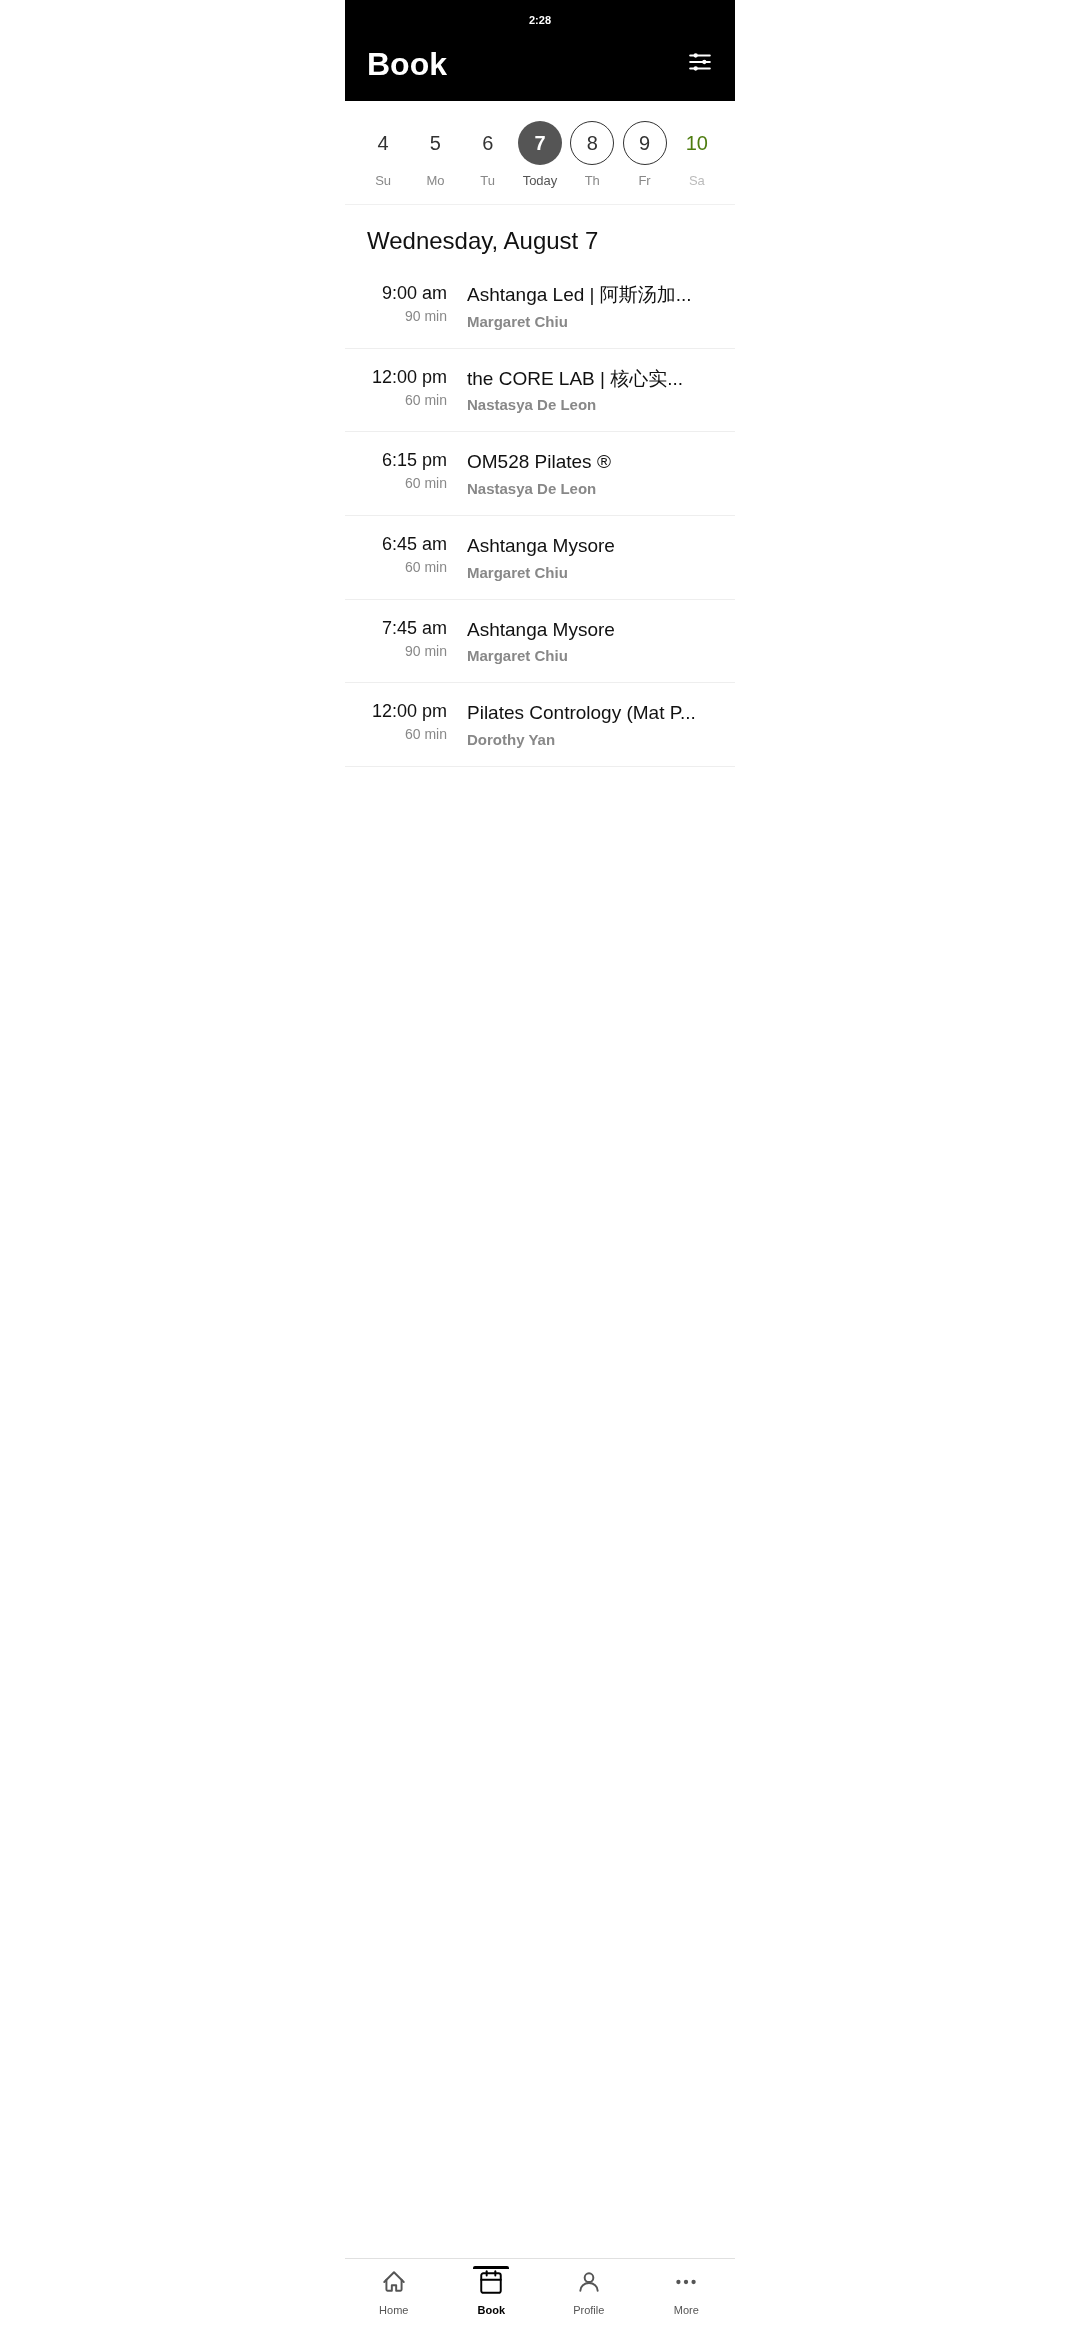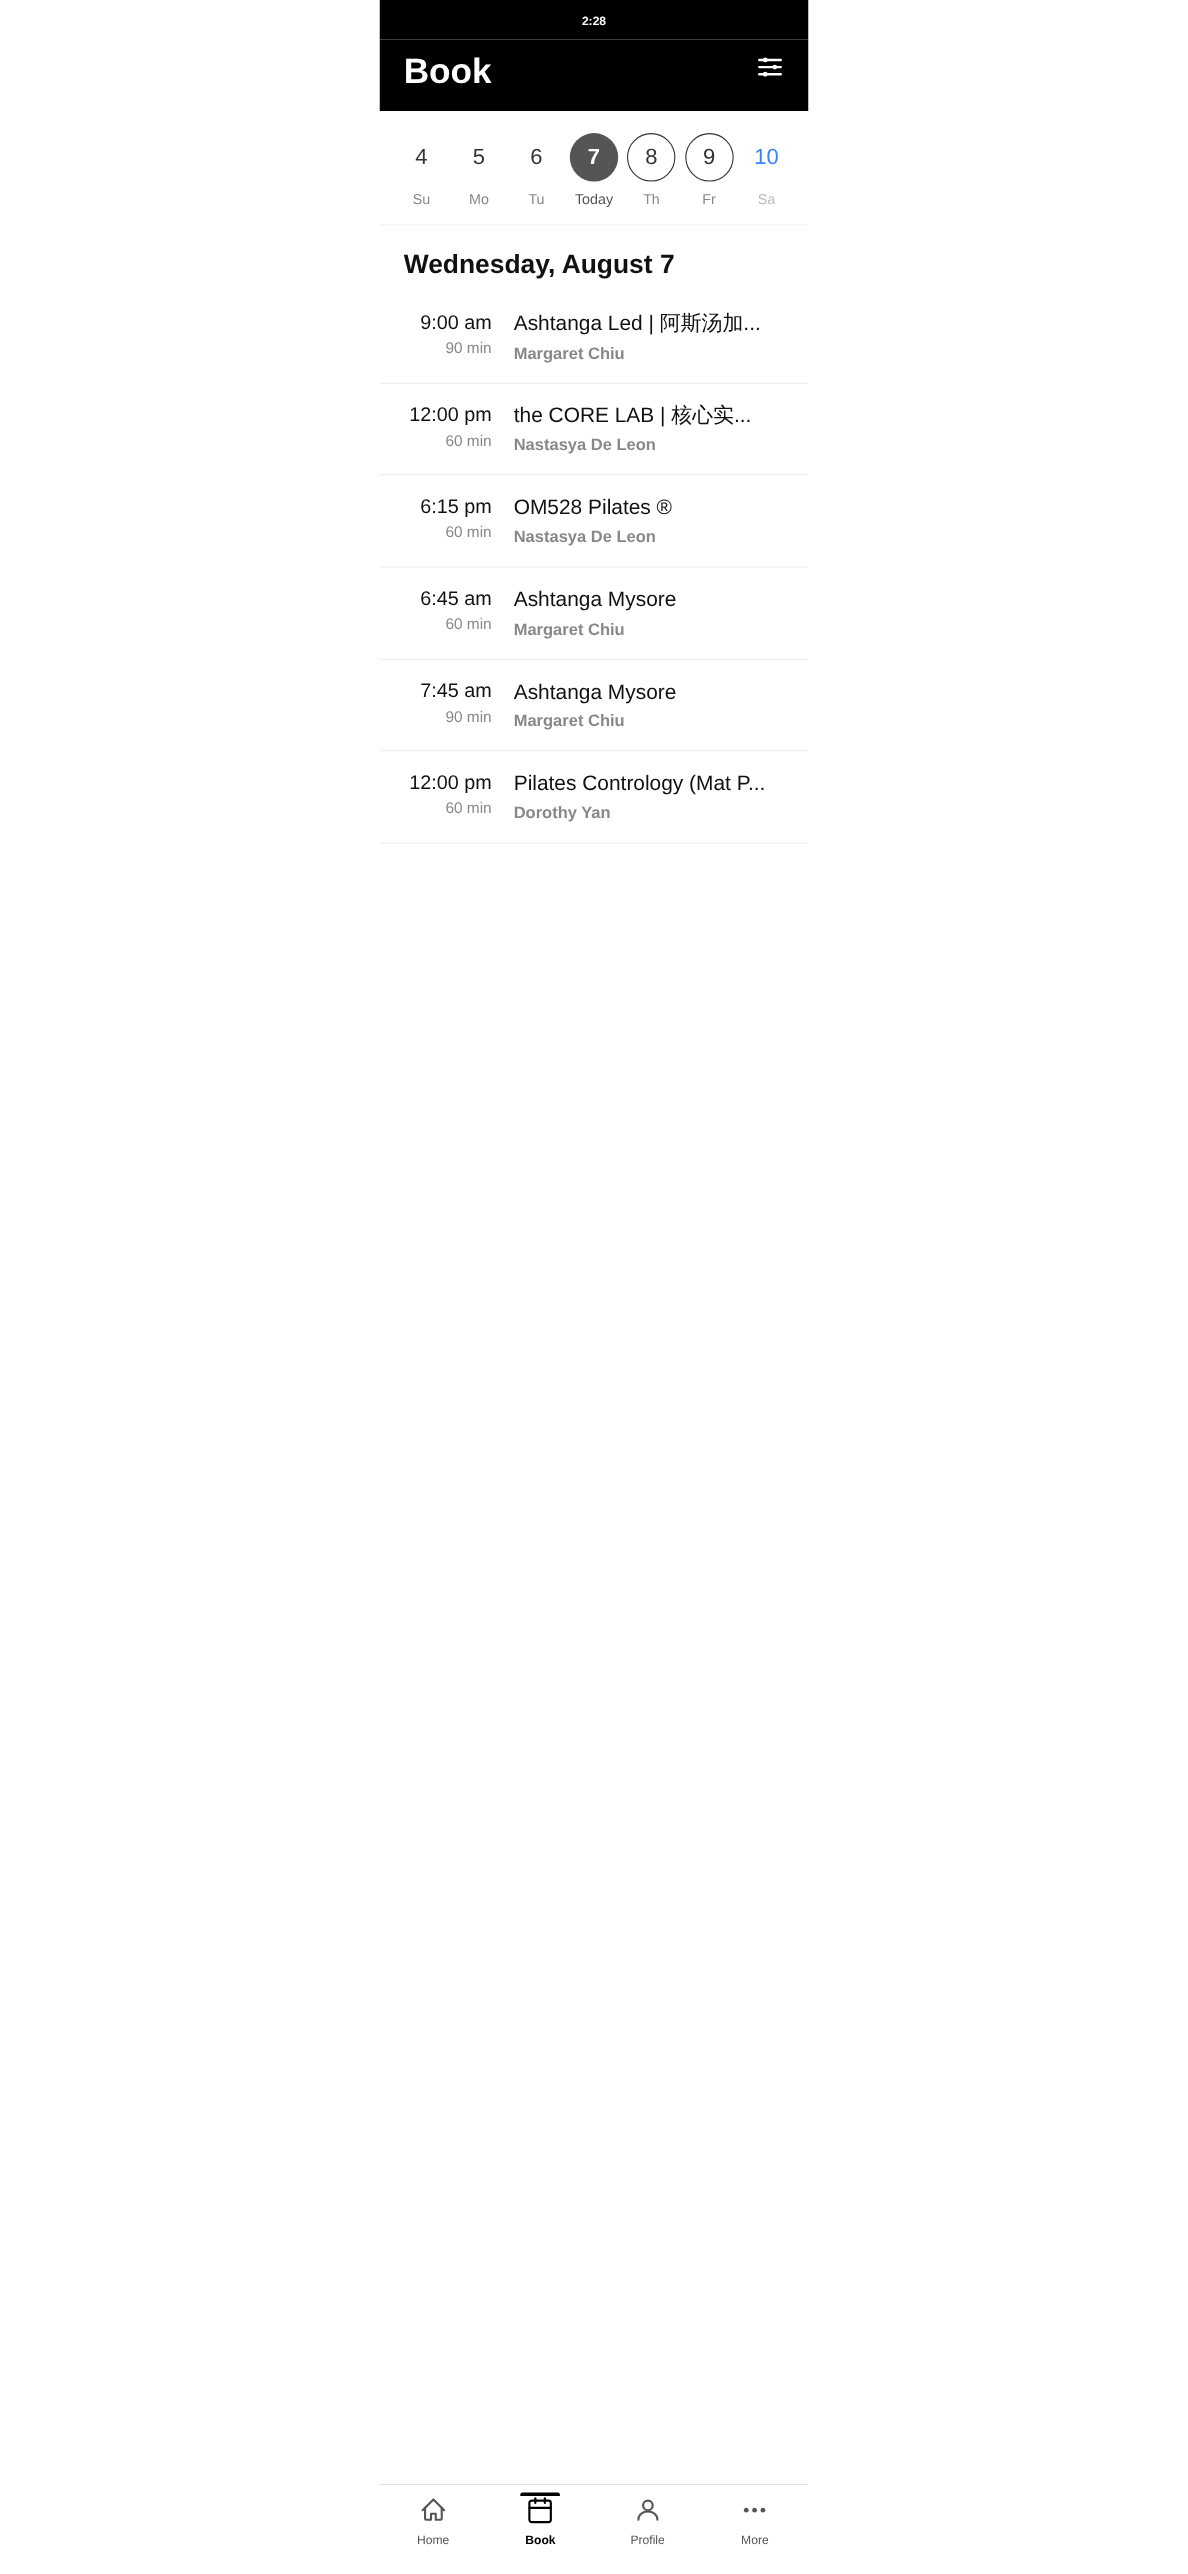--- a/index.html
+++ b/index.html
@@ -88,38 +88,38 @@
       background: #555555;
       color: #ffffff;
       font-weight: 600;
     }
 
     .day-number.circle {
       border: 1.5px solid #333333;
     }
 
     .day-number.faded {
-      color: #3b82f6;
+      color: #4d7c0f;
     }
 
     .day-label {
       font-size: 13px;
       color: #888888;
     }
 
     .day-label.active {
       color: #555555;
       font-weight: 500;
     }
 
     
     .date-heading {
       padding: 22px 22px 10px;
       font-size: 24px;
-      font-weight: 700;
+      font-weight: 400;
       color: #111111;
     }
 
     
     .classes-list {
       padding: 0 0 90px;
     }
 
     .class-item {
       display: flex;

